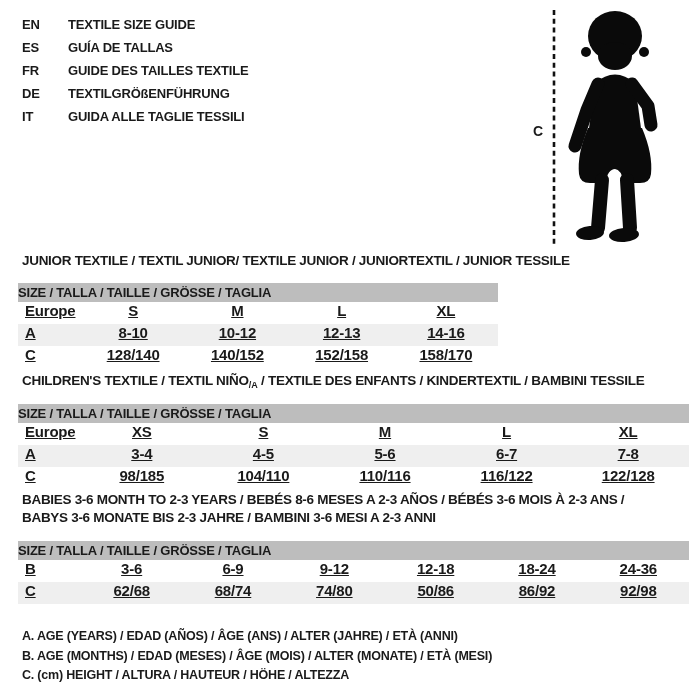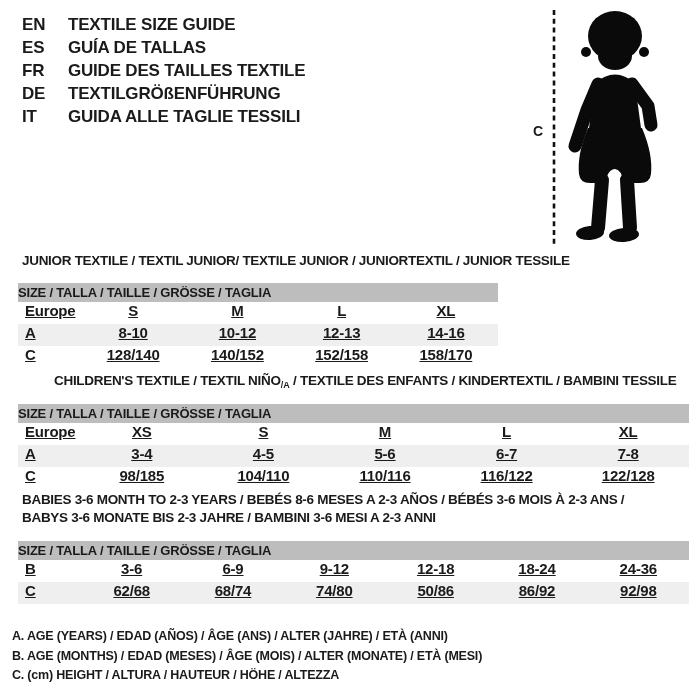--- a/index.html
+++ b/index.html
@@ -8,52 +8,52 @@
     position:relative;
     background:#ffffff;
     font-family:"Liberation Sans", sans-serif;
     color:#1a1a1a;
     overflow:hidden;
   }
 
   
   .lang-block { position:absolute; left:22px; top:13px; }
   .lang-row { display:flex; height:23px; align-items:center;
-              font-weight:bold; font-size:17px; letter-spacing:-0.2px; }
+              font-weight:bold; font-size:13px; letter-spacing:-0.2px; }
   .lang-code { width:46px; }
 
   
   .figure-wrap { position:absolute; left:528px; top:0; width:172px; height:250px; }
   .measure-line { position:absolute; left:23px; top:10px; }
   .measure-label { position:absolute; left:5px; top:123px;
                    font-weight:bold; font-size:14px; }
   .silhouette { position:absolute; left:34px; top:8px; }
 
   
   .sec-title { position:absolute; left:22px; font-weight:bold; font-size:13.5px;
                letter-spacing:-0.3px; white-space:nowrap; line-height:18px; }
   #junior-title   { top:252px; }
-  #children-title { top:372px;margin-left:32px; }
+  #children-title { top:372px; }
   #babies-title   { top:491px; }
   .sub { font-size:9px; vertical-align:-3px; letter-spacing:0; }
 
   
   .size-table { position:absolute; left:18px; }
   #junior-table   { top:283px; width:480px; }
   #children-table { top:404px; width:671px; }
   #babies-table   { top:541px; width:671px; }
   .band { height:19px; line-height:19px; 
           font-size:13px; font-weight:bold; letter-spacing:-0.2px; }
   .trow { display:flex; height:22px; line-height:18px;
           font-size:15px; font-weight:bold; letter-spacing:-0.2px;text-decoration:underline; }
   .tlabel { width:63px; padding-left:7px; text-align:left; }
   .tval { flex:1; text-align:center; }
 
   
-  .footnotes { position:absolute; left:12px; top:627px; }
+  .footnotes { position:absolute; left:22px; top:627px; }
   .footnote { font-weight:bold; font-size:12.5px; line-height:19.5px;
               letter-spacing:-0.2px; white-space:nowrap; }
 </style>
 </head>
 <body>
 
 <div class="lang-block">
   <div class="lang-row">
     <span class="lang-code">EN</span>
     <span class="lang-label">TEXTILE SIZE GUIDE</span>

